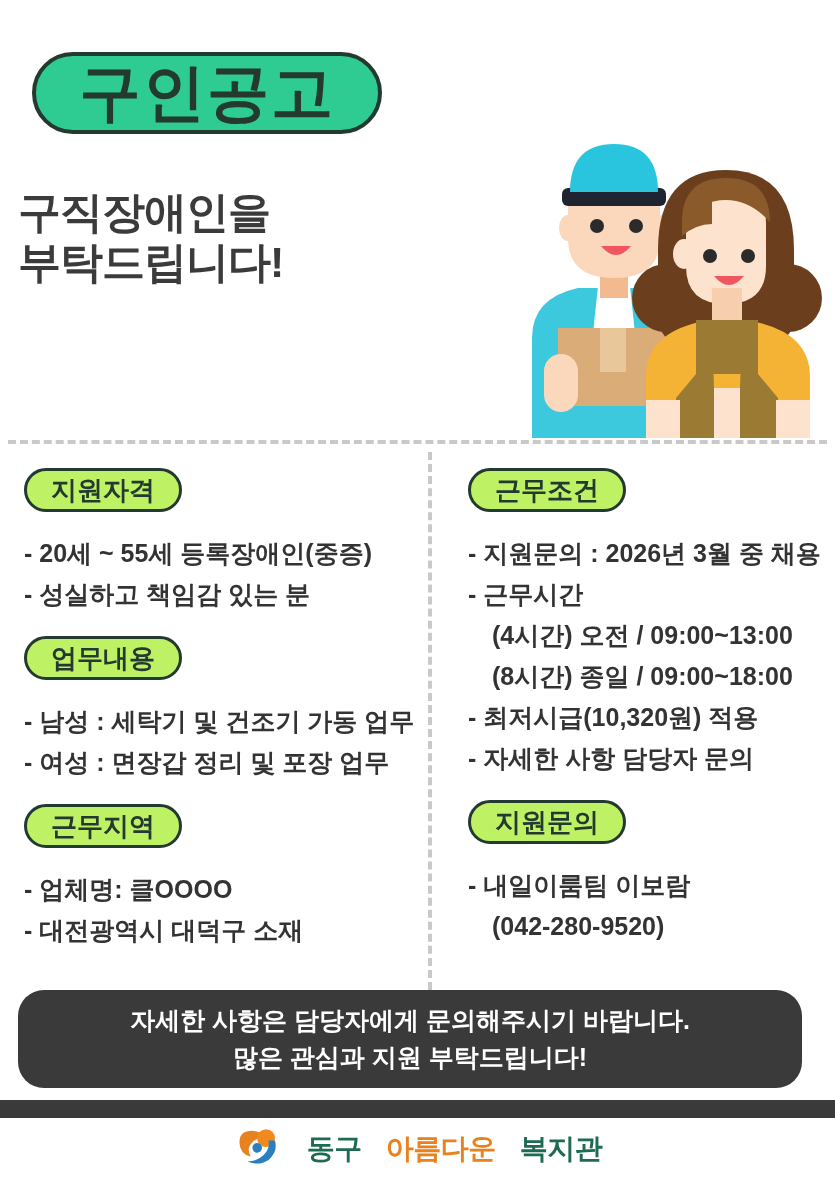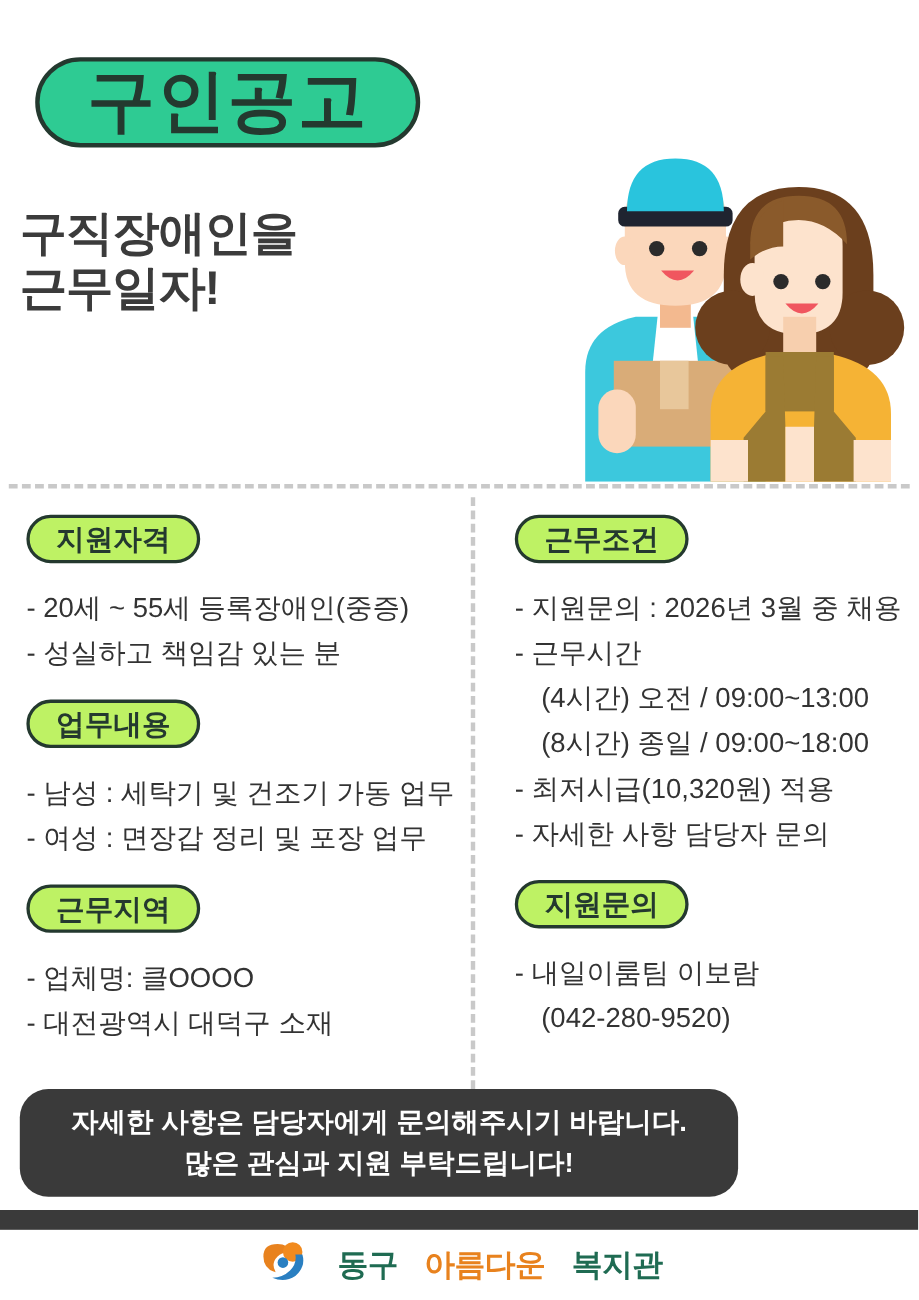--- a/index.html
+++ b/index.html
@@ -111,30 +111,31 @@
     color: #24392f;
     line-height: 1;
   }
 
   .line {
     font-size: 25px;
     color: #333333;
     line-height: 1.28;
     margin: 9px 0;
     white-space: nowrap;
+    font-weight: bold;
   }
   .line.indent-1 { padding-left: 24px; }
   .line.indent-2 { padding-left: 148px; }
 
   
   .footer-banner {
     position: absolute;
     left: 18px;
     top: 990px;
-    width: 653px;
+    width: 784px;
     height: 98px;
     background: #3a3a3a;
     border-radius: 26px;
     display: flex;
     flex-direction: column;
     align-items: center;
     justify-content: center;
   }
   .footer-banner div {
     color: #ffffff;
@@ -176,21 +177,21 @@
 <body>
 
 <div id="poster">
 
   <div class="badge-title">
     <span>구인공고</span>
   </div>
 
   <div class="headline">
     <div>구직장애인을</div>
-    <div>근무일자!</div>
+    <div>부탁드립니다!</div>
   </div>
 
   <div class="illustration">
     <svg viewBox="0 0 335 300" width="335" height="300" aria-hidden="true">
 
       <path d="M32 300 L32 200 Q32 160 78 150 L150 150 Q196 160 196 200 L196 300 Z" fill="#3cc8dd"></path>
 
       <path d="M98 148 L130 148 L136 205 L92 205 Z" fill="#ffffff"></path>
 
       <rect x="100" y="120" width="28" height="40" fill="#f3b98f"></rect>

